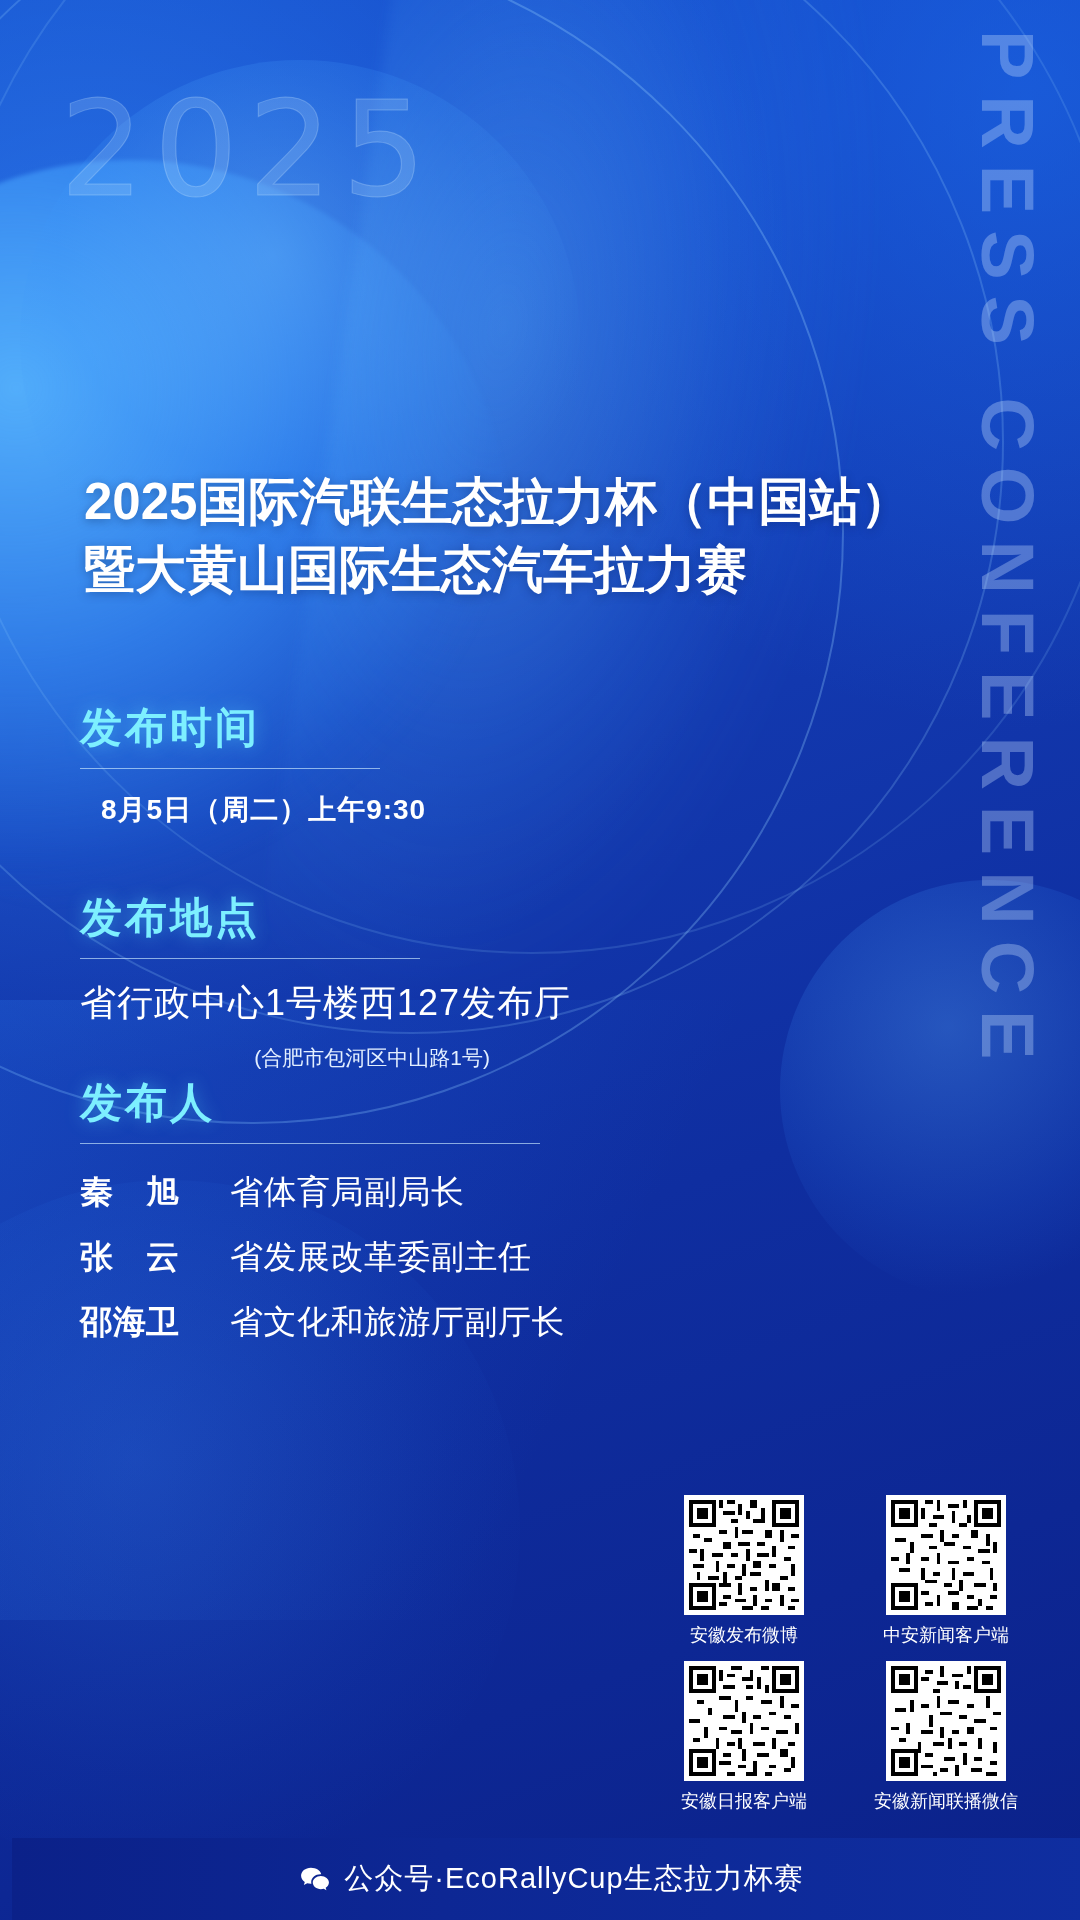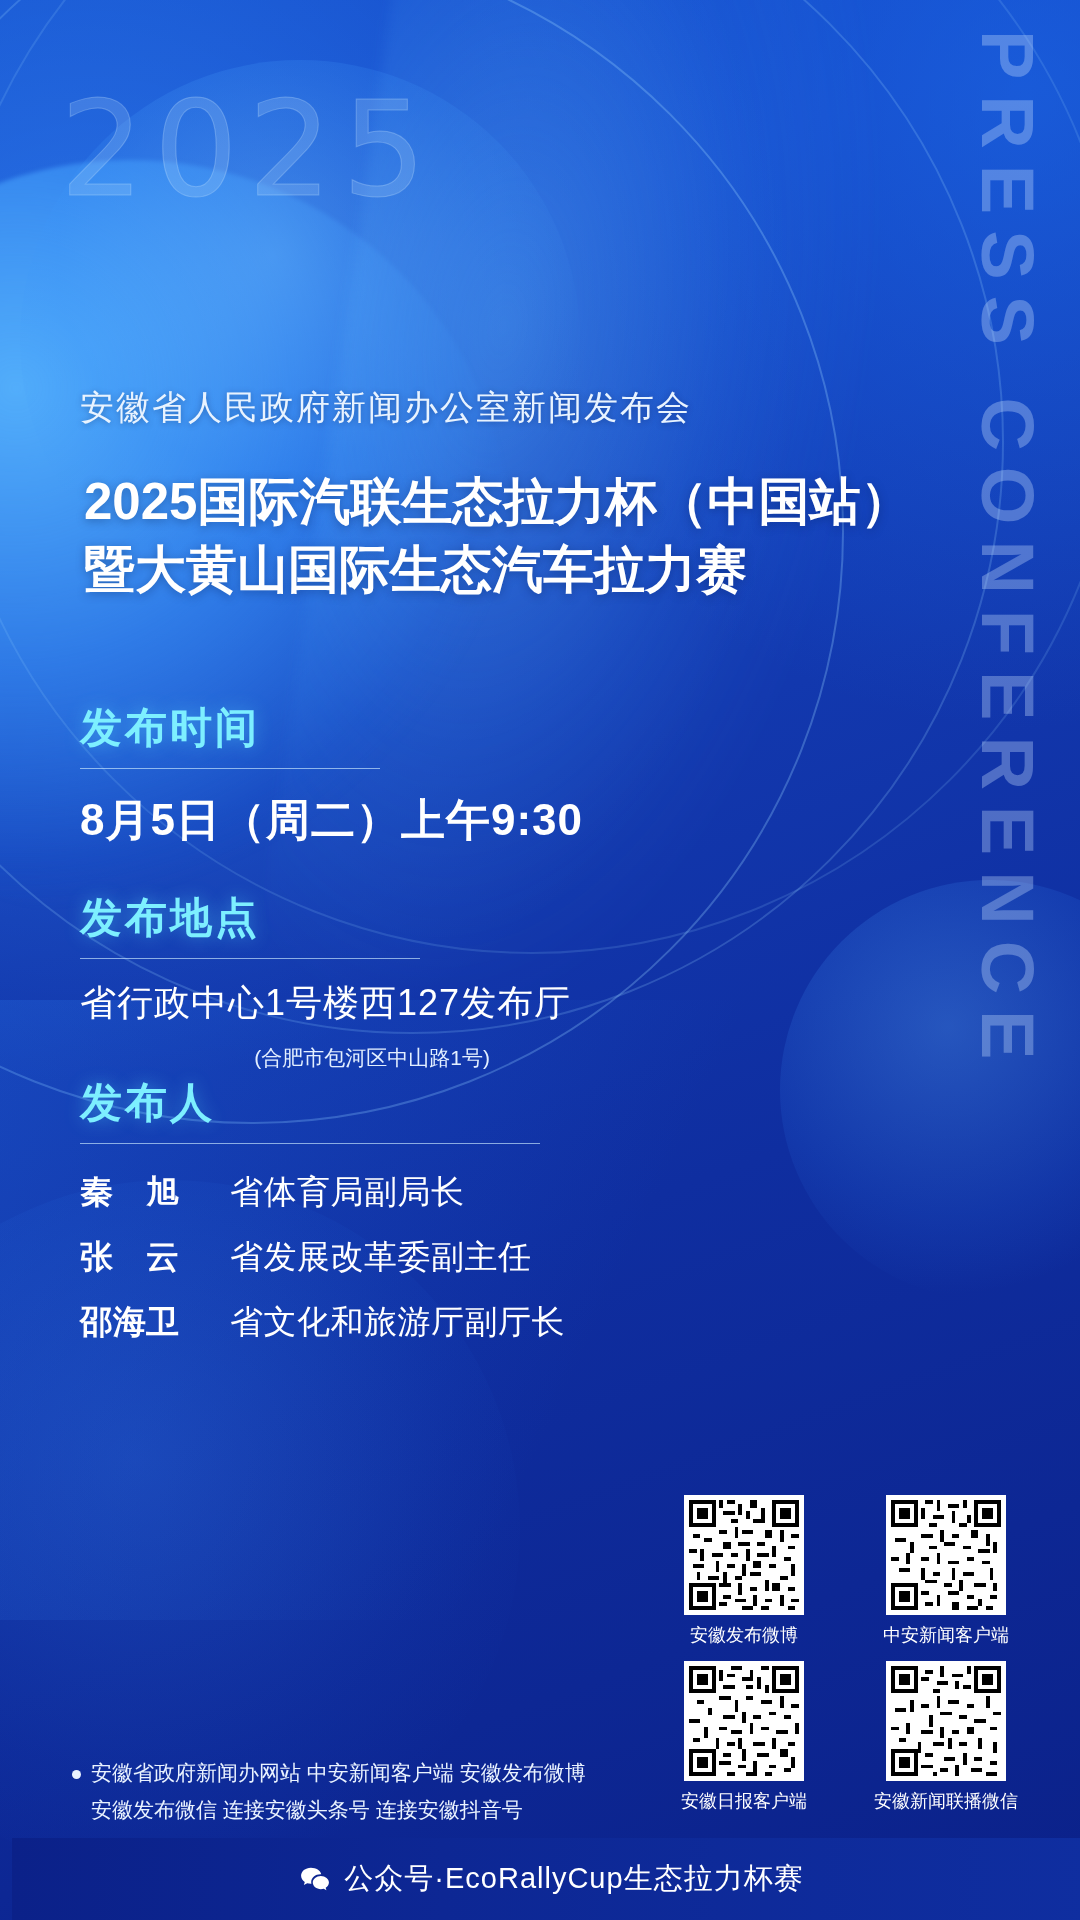--- a/index.html
+++ b/index.html
@@ -72,21 +72,21 @@
   .title div{white-space:nowrap;}
   .section{position:absolute;left:80px;}
   .sec-label{
     font-size:42px;font-weight:bold;color:#7defff;letter-spacing:3px;
     text-shadow:0 0 18px rgba(90,220,255,0.45);
   }
   .rule{
     margin-top:12px;height:1px;background:rgba(205,235,255,0.65);
   }
   .sec-value{
-    margin-top:22px;font-size:44px;color:#ffffff;font-weight:bold;letter-spacing:1px;
+    margin-top:22px;font-size:28px;color:#ffffff;font-weight:bold;letter-spacing:1px;margin-left:21px;
   }
   .sec-value-normal{
     margin-top:20px;font-size:36px;color:#ffffff;font-weight:normal;letter-spacing:1px;
   }
   .sub-addr{
     margin-top:16px;font-size:21px;color:#e3efff;font-weight:normal;text-align:right;
   }
   .speakers{margin-top:26px;}
   .speaker-row{
     display:flex;align-items:baseline;margin-bottom:20px;font-size:33px;color:#ffffff;
@@ -143,21 +143,20 @@
   <div class="sheen"></div>
 
   <div class="year">2025</div>
 
   <div class="vertical-wordmark">
     <span>PRESS CONFERENCE</span>
   </div>
 
   <div class="content">
 
-    <div class="kicker">安徽省人民政府新闻办公室新闻发布会</div>
 
     <div class="title">
       <div>2025国际汽联生态拉力杯（中国站）</div>
       <div>暨大黄山国际生态汽车拉力赛</div>
     </div>
 
     <div class="section" style="top:700px;width:600px;">
       <div class="sec-label">发布时间</div>
       <div class="rule" style="width:300px;"></div>
       <div class="sec-value">8月5日（周二）上午9:30</div>
@@ -493,26 +492,20 @@
                 <rect x="21" y="27" width="3" height="1"></rect>
               <rect x="11" y="28" width="1" height="1"></rect>
                 <rect x="25" y="28" width="3" height="1"></rect>
             </g>
           </svg>
         </div>
         <div class="qr-cap">安徽新闻联播微信</div>
       </div>
     </div>
 
-    <div class="footer">
-      <div>
-        <span class="bullet"></span><span>安徽省政府新闻办网站 中安新闻客户端 安徽发布微博</span>
-      </div>
-      <div style="padding-left:19px;">安徽发布微信 连接安徽头条号 连接安徽抖音号</div>
-    </div>
 
   </div>
 
   <div class="bottombar">
     <span class="wxicon">
       <svg viewBox="0 0 32 28" width="30" height="26" aria-hidden="true">
         <path d="M11.6 2C5.6 2 1 5.9 1 10.6c0 2.7 1.6 5.1 4 6.7l-1 3.1 3.6-1.8c1.2.3 2.5.5 3.9.5h.7c-.2-.6-.3-1.3-.3-2 0-4.6 4.5-8.3 10-8.3h.8C21.8 5 17.2 2 11.6 2z" fill="#ffffff"></path>
         <path d="M31 17.9c0-3.9-3.9-7.1-8.7-7.1s-8.7 3.2-8.7 7.1c0 3.9 3.9 7.1 8.7 7.1 1.1 0 2.1-.2 3.1-.5l2.9 1.5-.8-2.5c2.1-1.3 3.5-3.3 3.5-5.6z" fill="#ffffff"></path>
       </svg>
     </span>

